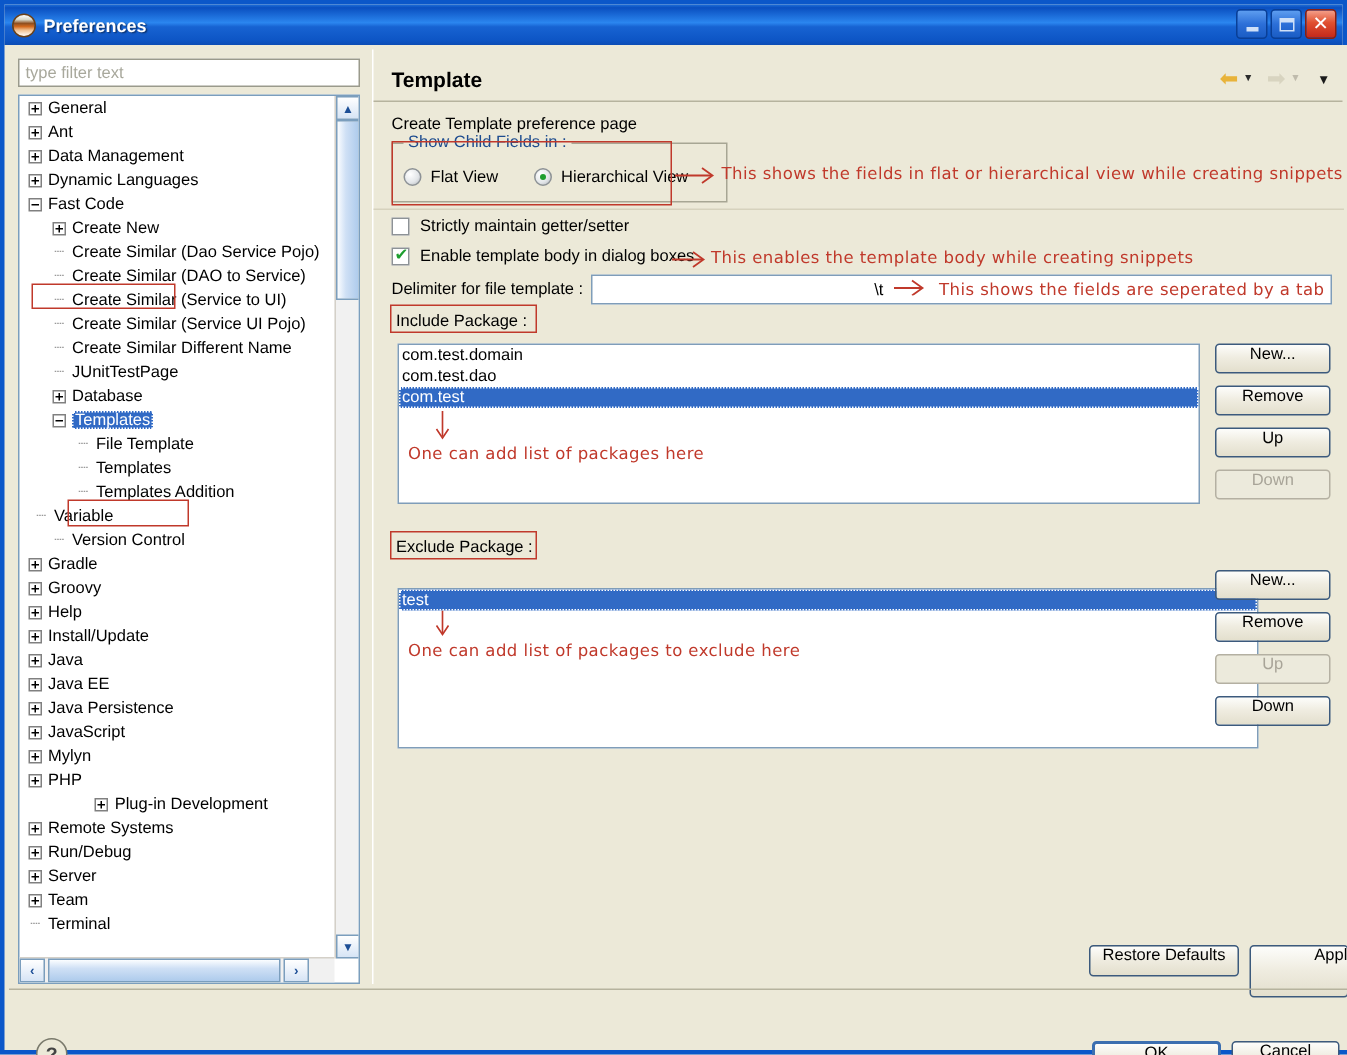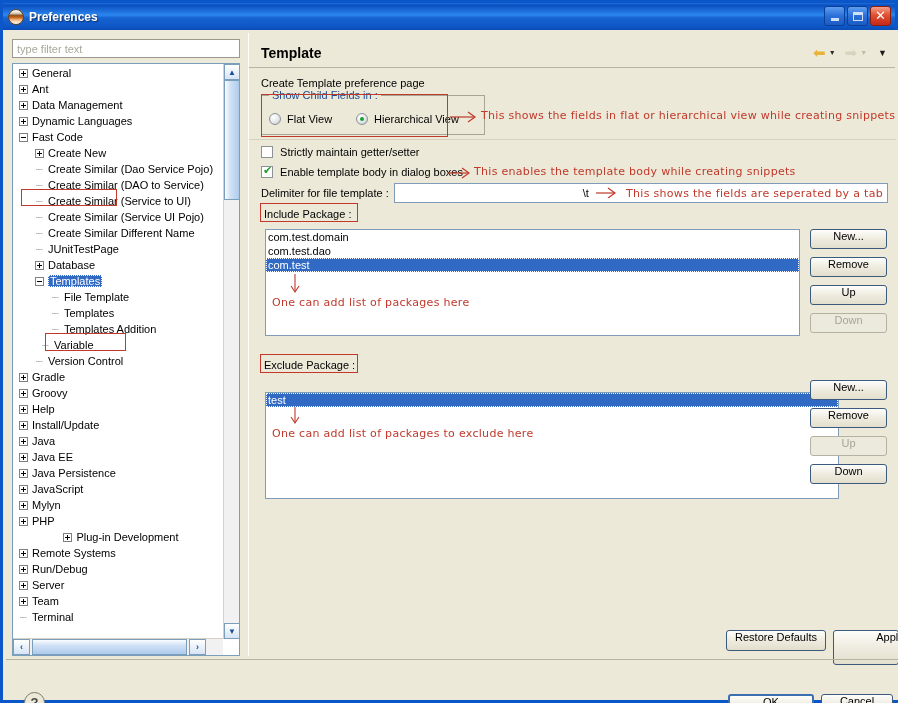--- a/index.html
+++ b/index.html
@@ -192,21 +192,21 @@
           <div class="tree-row" style="padding-left: 22px;"><span class="dash">┈</span><span class="lbl">Create Similar (DAO to Service)</span></div>
           <div class="tree-row" style="padding-left: 22px;"><span class="dash">┈</span><span class="lbl">Create Similar (Service to UI)</span></div>
           <div class="tree-row" style="padding-left: 22px;"><span class="dash">┈</span><span class="lbl">Create Similar (Service UI Pojo)</span></div>
           <div class="tree-row" style="padding-left: 22px;"><span class="dash">┈</span><span class="lbl">Create Similar Different Name</span></div>
           <div class="tree-row" style="padding-left: 22px;"><span class="dash">┈</span><span class="lbl">JUnitTestPage</span></div>
           <div class="tree-row" style="padding-left: 22px;"><span class="tw plus"></span><span class="lbl">Database</span></div>
           <div class="tree-row" style="padding-left: 22px;"><span class="tw"></span><span class="lbl sel">Templates</span></div>
           <div class="tree-row" style="padding-left: 38px;"><span class="dash">┈</span><span class="lbl">File Template</span></div>
           <div class="tree-row" style="padding-left: 38px;"><span class="dash">┈</span><span class="lbl">Templates</span></div>
           <div class="tree-row" style="padding-left: 38px;"><span class="dash">┈</span><span class="lbl">Templates Addition</span></div>
-          <div class="tree-row" style="padding-left: 28px;"><span class="dash">┈</span><span class="lbl">Variable</span></div>
+          <div class="tree-row" style="padding-left: 10px;"><span class="dash">┈</span><span class="lbl">Variable</span></div>
           <div class="tree-row" style="padding-left: 22px;"><span class="dash">┈</span><span class="lbl">Version Control</span></div>
           <div class="tree-row" style="padding-left: 6px;"><span class="tw plus"></span><span class="lbl">Gradle</span></div>
           <div class="tree-row" style="padding-left: 6px;"><span class="tw plus"></span><span class="lbl">Groovy</span></div>
           <div class="tree-row" style="padding-left: 6px;"><span class="tw plus"></span><span class="lbl">Help</span></div>
           <div class="tree-row" style="padding-left: 6px;"><span class="tw plus"></span><span class="lbl">Install/Update</span></div>
           <div class="tree-row" style="padding-left: 6px;"><span class="tw plus"></span><span class="lbl">Java</span></div>
           <div class="tree-row" style="padding-left: 6px;"><span class="tw plus"></span><span class="lbl">Java EE</span></div>
           <div class="tree-row" style="padding-left: 6px;"><span class="tw plus"></span><span class="lbl">Java Persistence</span></div>
           <div class="tree-row" style="padding-left: 6px;"><span class="tw plus"></span><span class="lbl">JavaScript</span></div>
           <div class="tree-row" style="padding-left: 6px;"><span class="tw plus"></span><span class="lbl">Mylyn</span></div>

